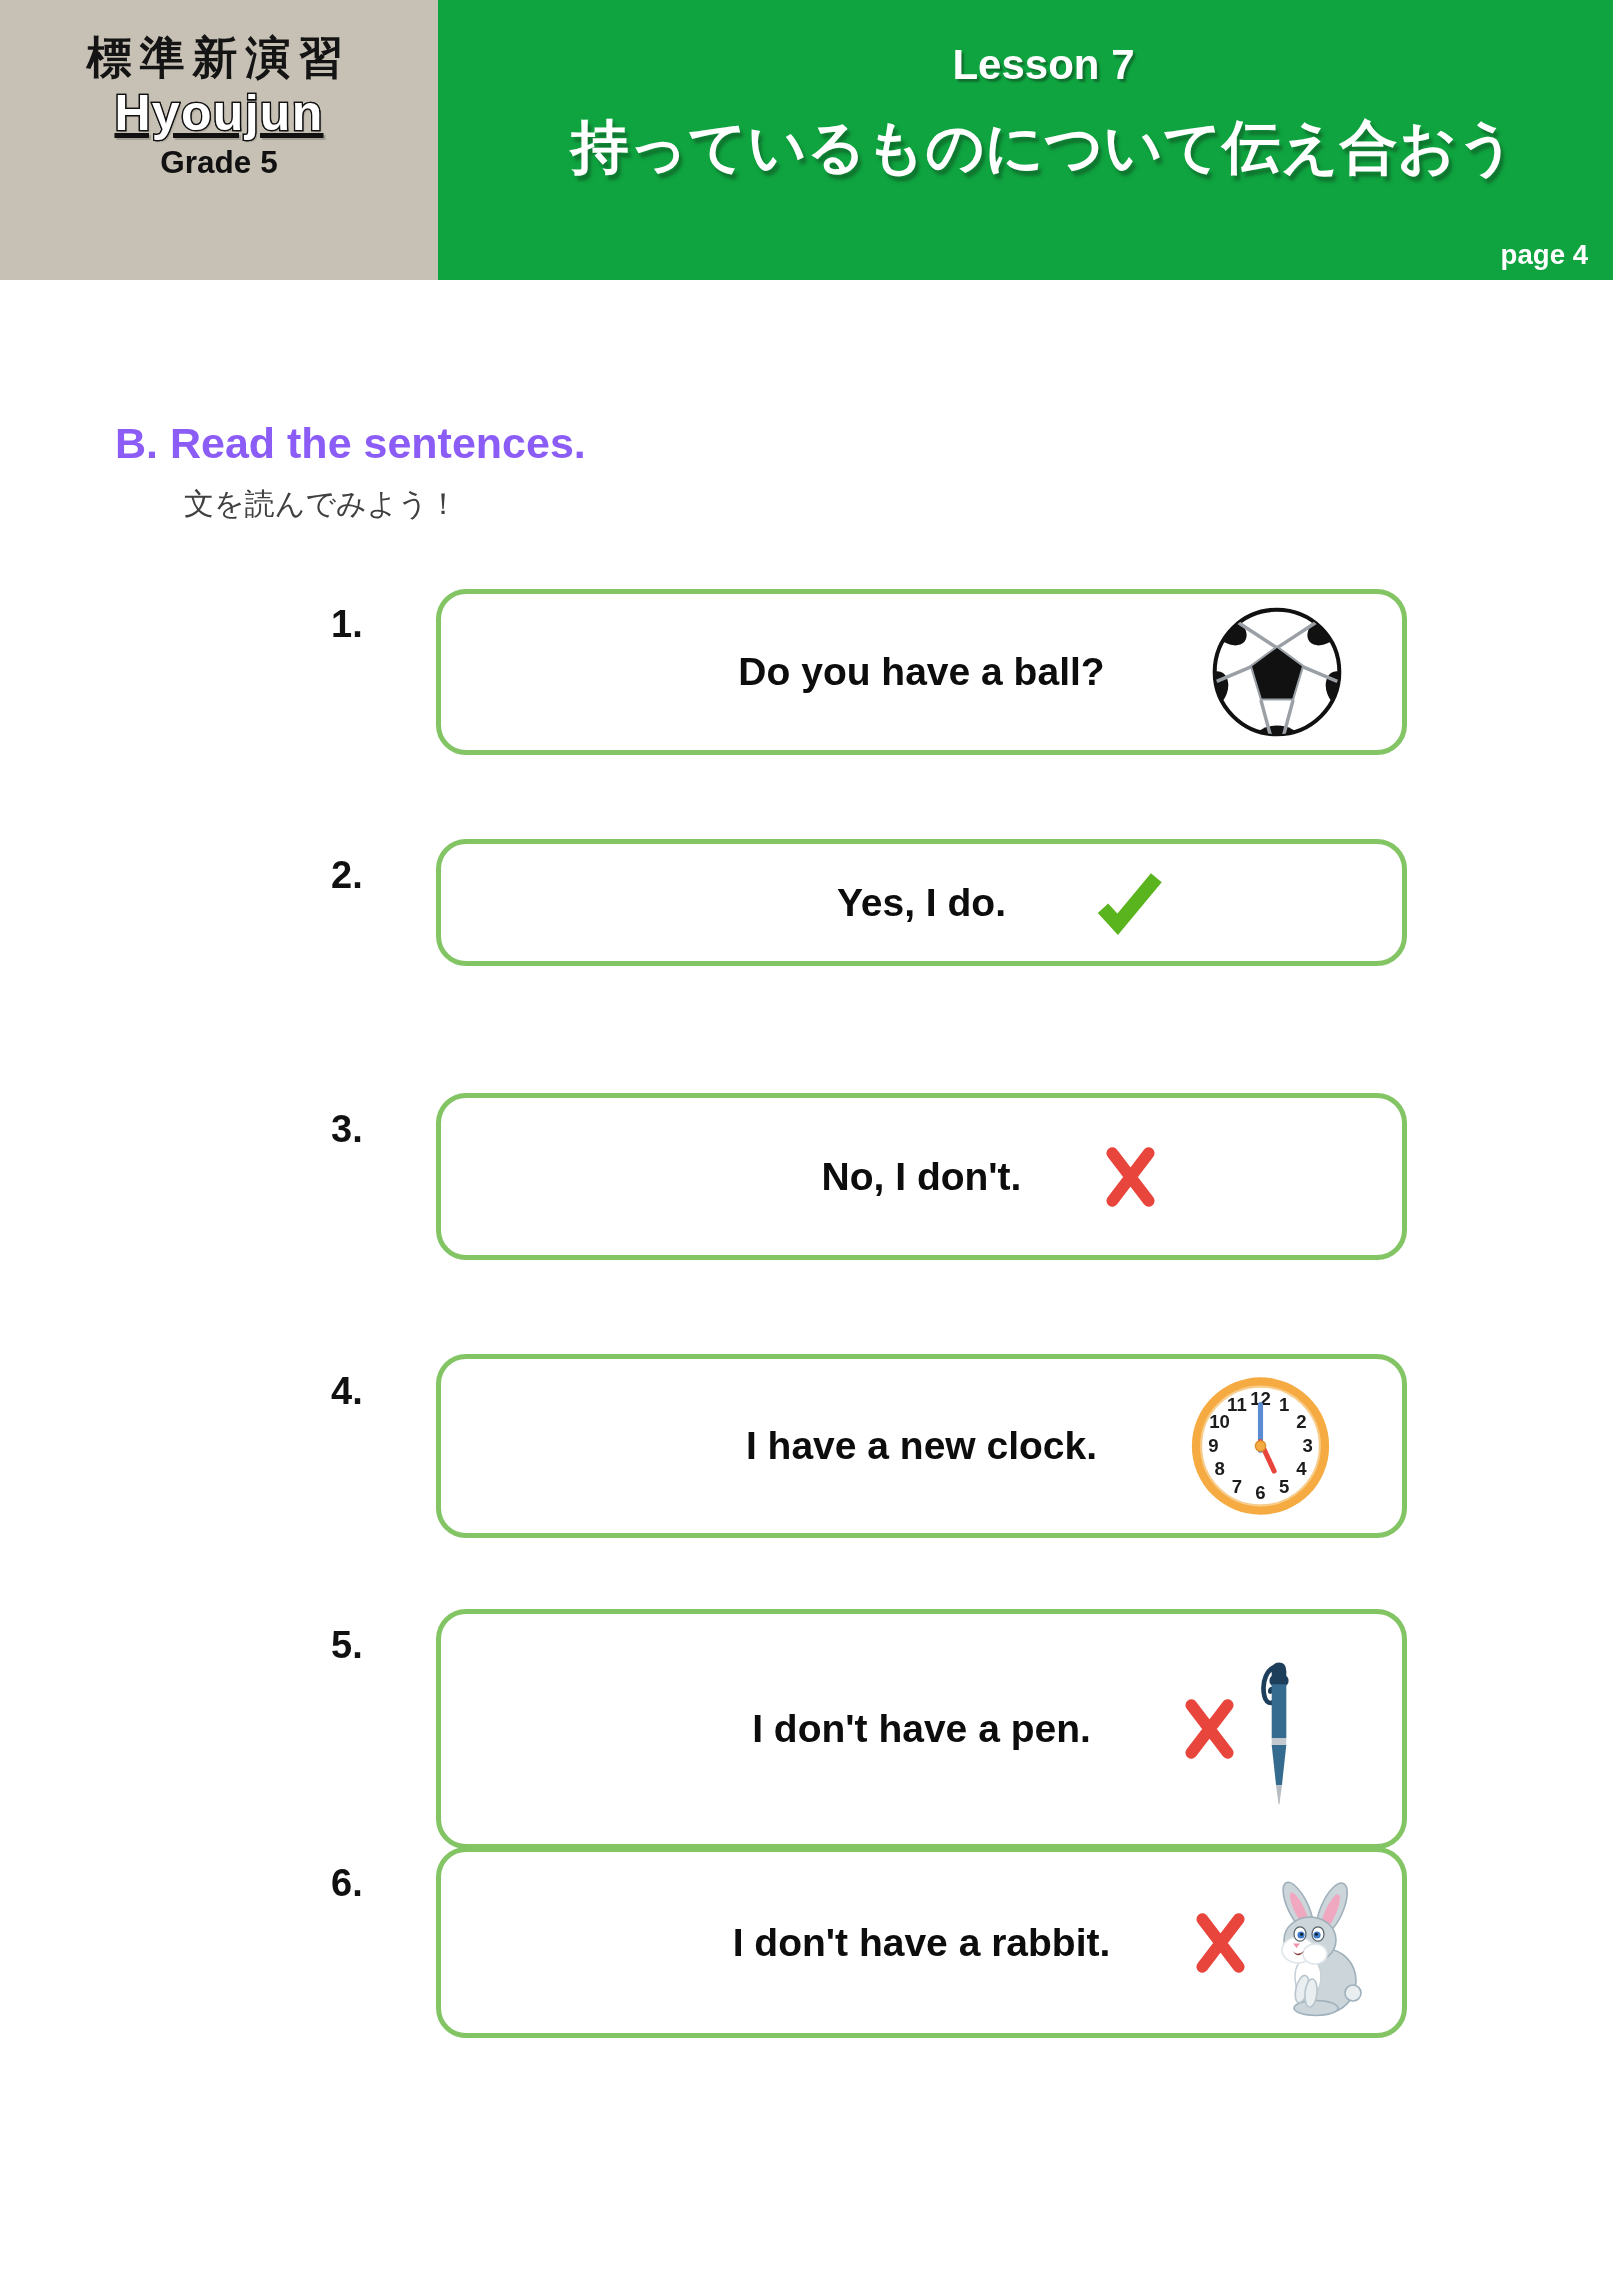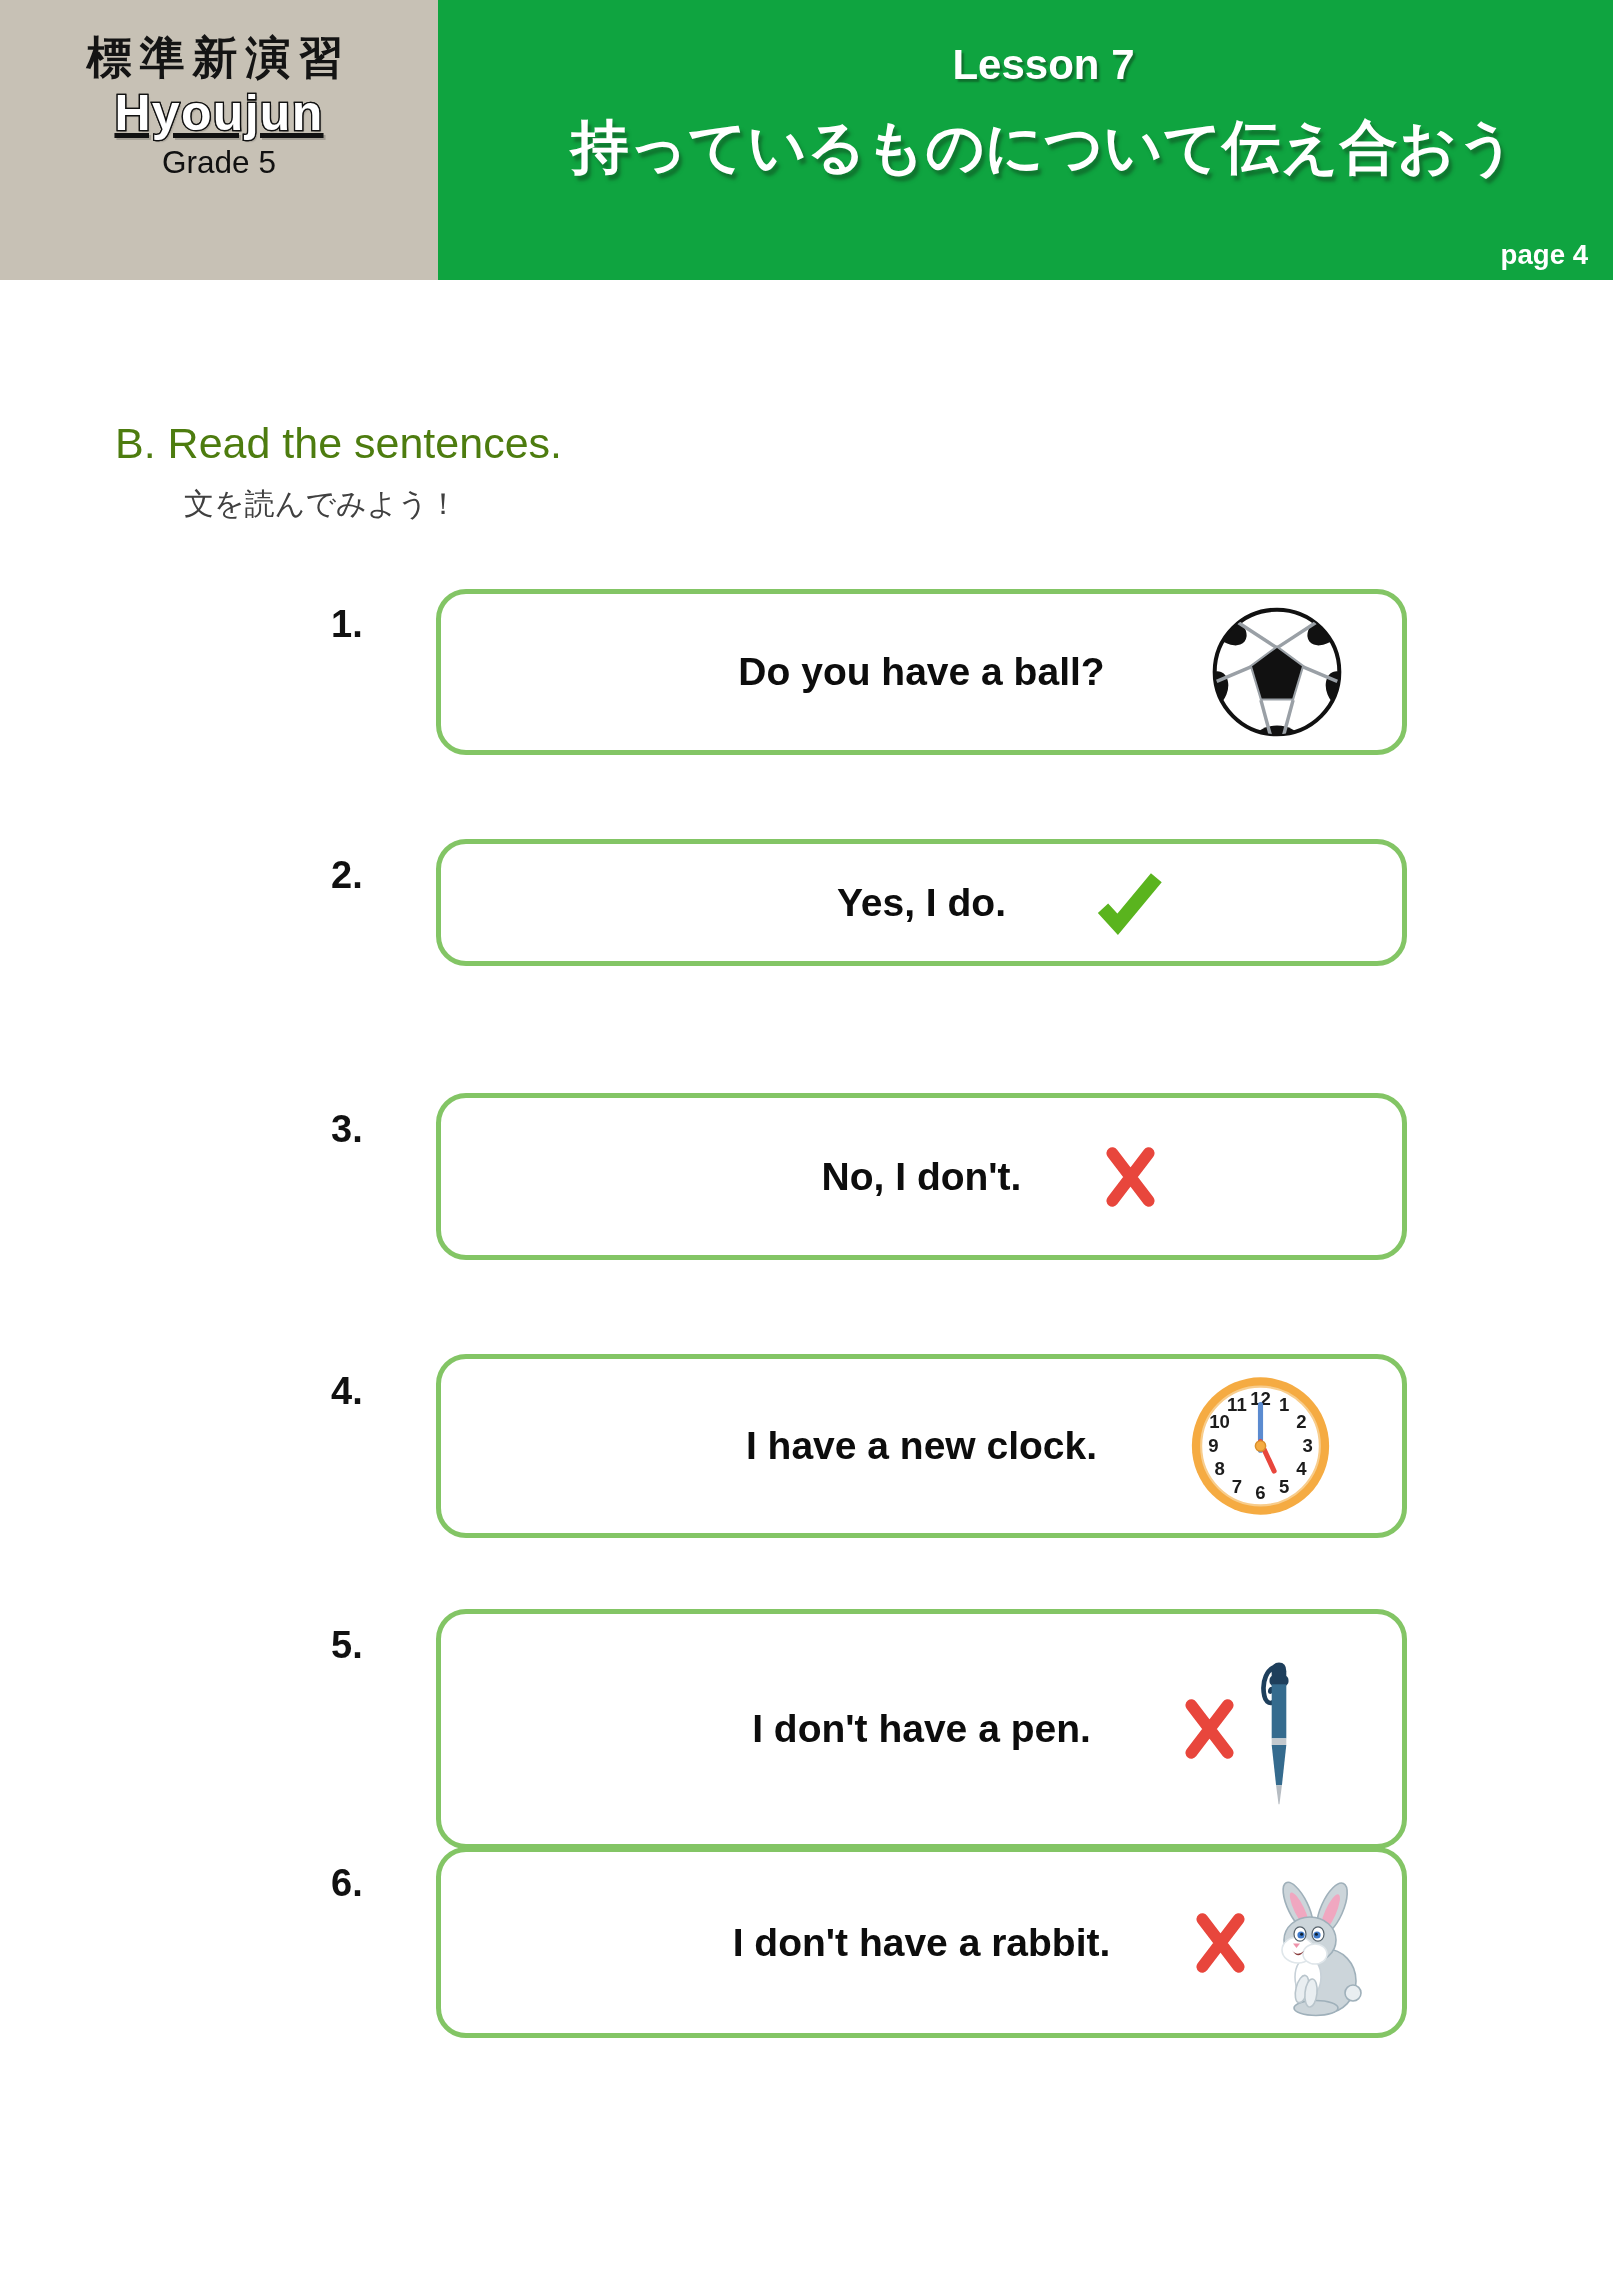--- a/index.html
+++ b/index.html
@@ -8,31 +8,31 @@
 
   
   .header{position:absolute;top:0;left:0;width:1613px;height:280px;display:flex;}
   .logo{width:438px;height:100%;background:#c7c1b5;box-sizing:border-box;
         display:flex;flex-direction:column;align-items:center;padding-top:36px;}
   .logo-kanji{font-family:"Liberation Serif",serif;font-size:45px;font-weight:600;
               color:#141414;letter-spacing:7.9px;line-height:1;}
   .logo-brand{font-size:50px;font-weight:bold;color:#ffffff;line-height:1.3;
               -webkit-text-stroke:2.6px #111;paint-order:stroke fill;letter-spacing:1.3px;
               text-shadow:2px 2px 1.3px rgba(0,0,0,0.18);text-decoration:underline;}
-  .logo-grade{font-size:31.5px;font-weight:normal;color:#111;line-height:1;margin-top:1.3px;}
+  .logo-grade{font-size:31.5px;font-weight:bold;color:#111;line-height:1;margin-top:1.3px;}
   .banner{flex:1;background:#0fa440;position:relative;color:#fff;text-align:center;padding-left:36px;}
   .lesson{margin-top:41px;font-size:42px;font-weight:bold;
           text-shadow:2.6px 3.3px 2px rgba(15,70,30,0.55);}
   .title-jp{margin-top:19.7px;font-size:58px;font-weight:bold;white-space:nowrap;
             text-shadow:3.3px 4.6px 3.3px rgba(15,70,30,0.5);}
   .page-label{position:absolute;right:25px;bottom:9.2px;font-size:27.6px;font-weight:bold;}
 
   
   .section{position:absolute;left:115px;top:420px;}
-  .section-title{font-size:43px;font-weight:normal;color:#4d7c0f;line-height:1.1;margin:0;}
+  .section-title{font-size:43px;font-weight:bold;color:#8b5cf6;line-height:1.1;margin:0;}
   .section-sub{margin-top:22px;margin-left:69px;font-size:30px;color:#404040;line-height:1;}
 
   
   .num{position:absolute;left:331px;width:72px;font-size:38px;font-weight:bold;color:#111;line-height:1;}
   .card{position:absolute;left:436px;width:971px;background:#fff;box-sizing:border-box;
         border:5.9px solid #83c565;border-radius:30px;}
   .sentence{position:absolute;left:50%;top:50%;transform:translate(-50%,-50%);
             font-size:39px;font-weight:bold;color:#0d0d0d;white-space:nowrap;}
   .icon{position:absolute;top:50%;transform:translateY(-50%);}
   .icon-ball{right:58px;width:134px;height:134px;}

